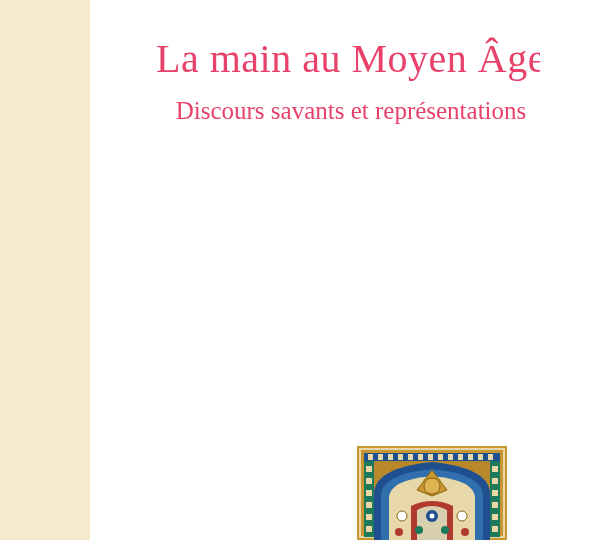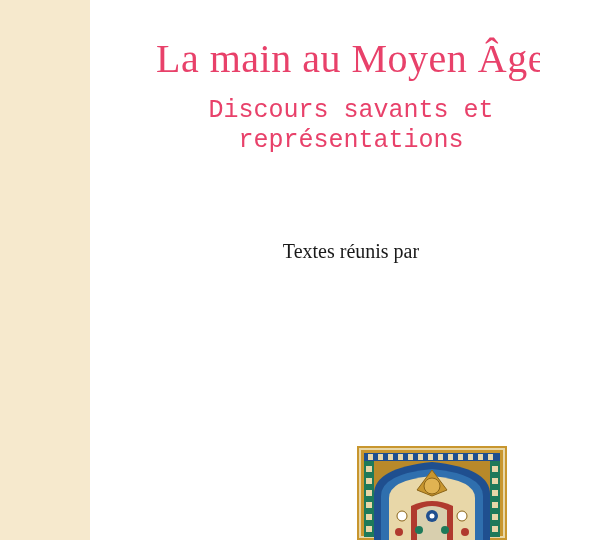--- a/index.html
+++ b/index.html
@@ -49,21 +49,21 @@
     line-height: 1.15;
     margin: 0;
   }
   .subtitle {
     position: absolute;
     left: 0;
     top: 96px;
     width: 522px;
     text-align: center;
     color: #e8416a;
-    font-family: Liberation Mono, monospace;
+    font-family: Liberation Serif, serif;
     font-size: 25px;
     font-weight: normal;
     line-height: 1.2;
     margin: 0;
   }
   .editors-block {
     position: absolute;
     left: 0;
     top: 238px;
     width: 522px;
@@ -107,21 +107,20 @@
 
   <div class="left-band"></div>
 
   <div class="content">
 
     <h1 class="title">La main au Moyen Âge</h1>
 
     <h2 class="subtitle">Discours savants et représentations</h2>
 
     <div class="editors-block">
-      <p class="editors-intro">Textes réunis par</p>
     </div>
 
   </div>
 
   <div class="illumination">
     <svg width="150" height="94" viewBox="0 0 150 94" xmlns="http://www.w3.org/2000/svg">
       <rect x="0" y="0" width="150" height="94" fill="#c8962e"></rect>
       <rect x="3" y="3" width="144" height="88" fill="none" stroke="#e8d7a8" stroke-width="2"></rect>
       <rect x="7" y="7" width="136" height="84" fill="#b8892a"></rect>
 

